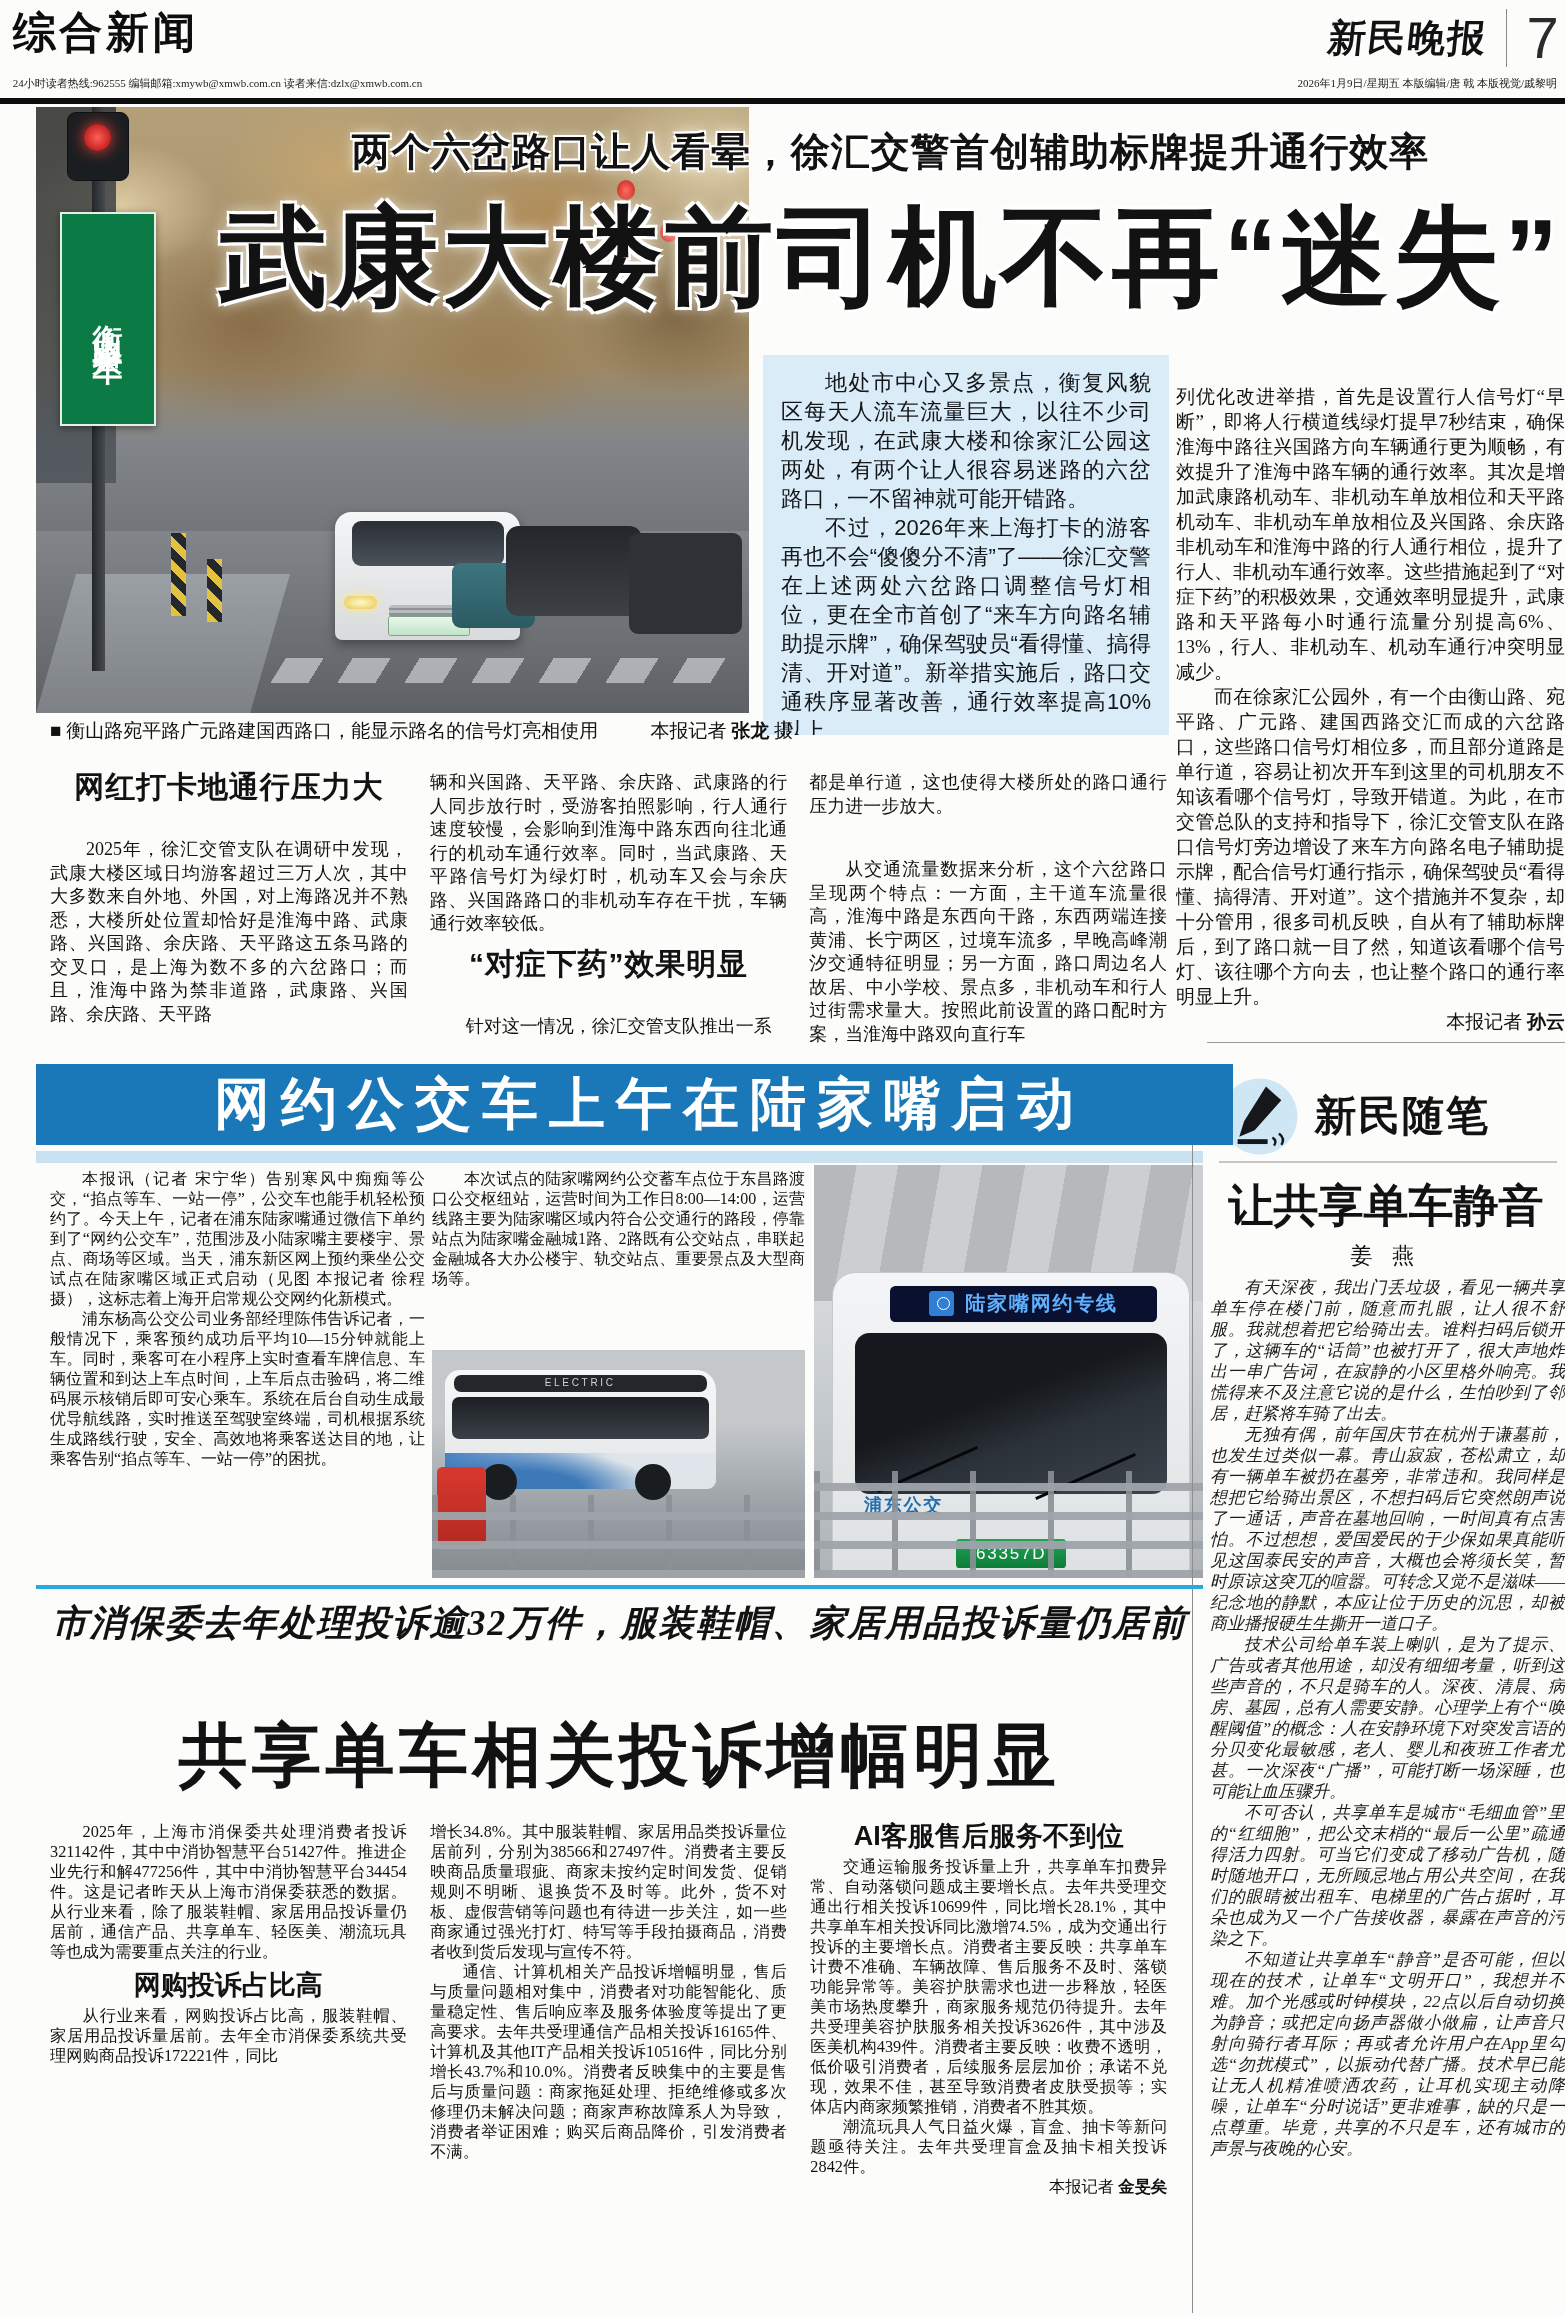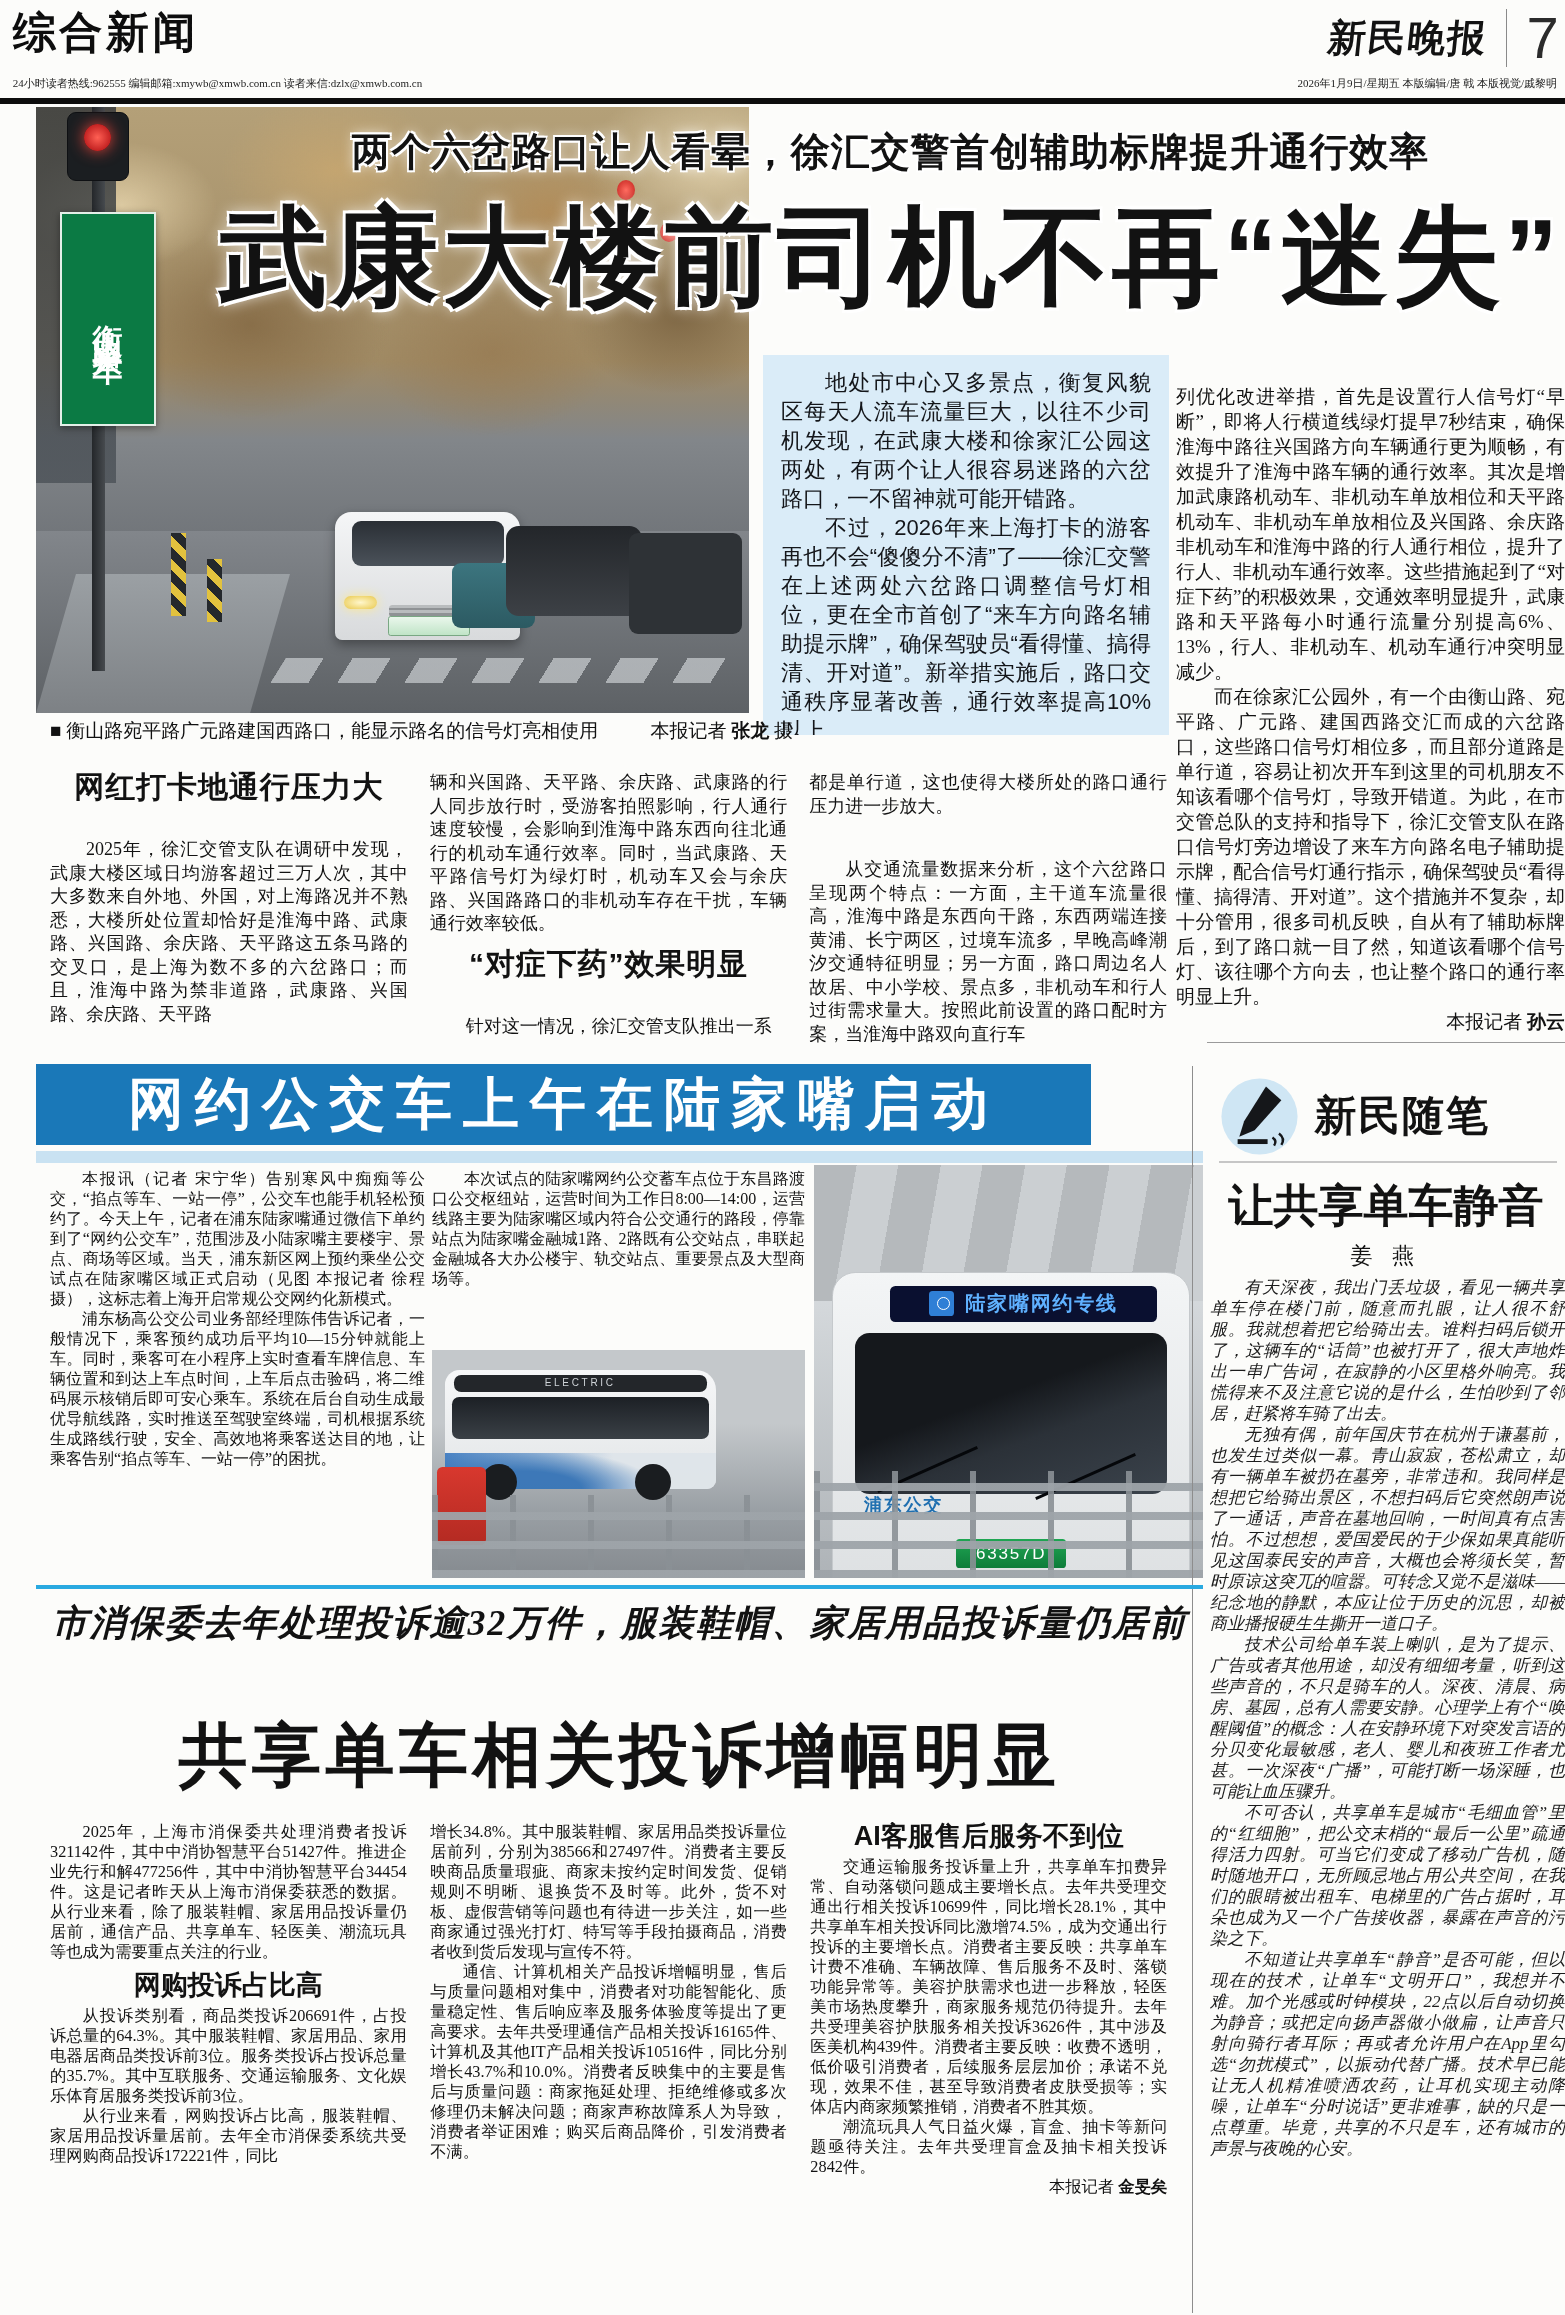--- a/index.html
+++ b/index.html
@@ -87,23 +87,23 @@
 
   .cols{position:absolute;left:50px;top:771px;width:1117px;height:284px;display:flex;gap:22px;overflow:hidden;}
   .cols .col{flex:1;font-size:18px;line-height:23.5px;text-align:justify;overflow:hidden;}
   .cols .col p{margin:0;}
   .cols .col p.ind{text-indent:2em;margin-top:40px;}
   .subhead{font-family:"Liberation Sans","DejaVu Sans",sans-serif;font-size:30px;font-weight:900;
     text-align:center;margin:3.6px 0 11px 0;letter-spacing:0.9px;}
   .subhead.mid{margin-top:16.3px;}
 
   
-  .banner{position:absolute;left:36px;top:1064px;width:1055px;height:81px;background:#1a78b8;z-index:2;
+  .banner{position:absolute;left:36px;top:1064px;width:1167px;height:81px;background:#1a78b8;z-index:2;
     display:flex;align-items:center;justify-content:center;color:#fff;font-size:56px;font-weight:900;
-    letter-spacing:11px;font-family:"Liberation Sans","DejaVu Sans",sans-serif;}
+    letter-spacing:11px;font-family:"Liberation Sans","DejaVu Sans",sans-serif;padding-left:30px;}
   .banner-strip{position:absolute;left:36px;top:1151px;width:1167px;height:11.8px;background:#c9e2f2;}
   .a2col{font-size:16px;line-height:20px;text-align:justify;overflow:hidden;position:absolute;}
   .a2col p{margin:0;text-indent:2em;}
   .a2c1{left:50px;top:1169px;width:375px;height:409px;}
   .a2c2{left:432px;top:1169px;width:373px;height:179px;}
   .a2col b{font-weight:400;}
 
   .busr{position:absolute;left:814px;top:1165px;width:389px;height:413px;overflow:hidden;
     background:linear-gradient(#c7cbcf,#d6dadd 30%,#aeb3b7);}
   .busr .ceil{position:absolute;left:0;right:0;top:0;height:136px;
@@ -308,21 +308,20 @@
   <div class="vdiv"></div>
   <div class="hdiv-r"></div>
   <div class="cyan-rule"></div>
 
   <div class="kicker3">市消保委去年处理投诉逾32万件，服装鞋帽、家居用品投诉量仍居前</div>
   <div class="title3">共享单车相关投诉增幅明显</div>
   <div class="cols3">
     <div class="col">
       <p>2025年，上海市消保委共处理消费者投诉321142件，其中中消协智慧平台51427件。推进企业先行和解477256件，其中中消协智慧平台34454件。这是记者昨天从上海市消保委获悉的数据。从行业来看，除了服装鞋帽、家居用品投诉量仍居前，通信产品、共享单车、轻医美、潮流玩具等也成为需要重点关注的行业。</p>
       <div class="subhead3">网购投诉占比高</div>
-      <p>从投诉类别看，商品类投诉206691件，占投诉总量的64.3%。其中服装鞋帽、家居用品、家用电器居商品类投诉前3位。服务类投诉占投诉总量的35.7%。其中互联服务、交通运输服务、文化娱乐体育居服务类投诉前3位。</p>
       <p>从行业来看，网购投诉占比高，服装鞋帽、家居用品投诉量居前。去年全市消保委系统共受理网购商品投诉172221件，同比</p>
     </div>
     <div class="col">
       <p class="noind">增长34.8%。其中服装鞋帽、家居用品类投诉量位居前列，分别为38566和27497件。消费者主要反映商品质量瑕疵、商家未按约定时间发货、促销规则不明晰、退换货不及时等。此外，货不对板、虚假营销等问题也有待进一步关注，如一些商家通过强光打灯、特写等手段拍摄商品，消费者收到货后发现与宣传不符。</p>
       <p>通信、计算机相关产品投诉增幅明显，售后与质量问题相对集中，消费者对功能智能化、质量稳定性、售后响应率及服务体验度等提出了更高要求。去年共受理通信产品相关投诉16165件、计算机及其他IT产品相关投诉10516件，同比分别增长43.7%和10.0%。消费者反映集中的主要是售后与质量问题：商家拖延处理、拒绝维修或多次修理仍未解决问题；商家声称故障系人为导致，消费者举证困难；购买后商品降价，引发消费者不满。</p>
     </div>
     <div class="col">
       <div class="subhead3 top">AI客服售后服务不到位</div>
       <p>交通运输服务投诉量上升，共享单车扣费异常、自动落锁问题成主要增长点。去年共受理交通出行相关投诉10699件，同比增长28.1%，其中共享单车相关投诉同比激增74.5%，成为交通出行投诉的主要增长点。消费者主要反映：共享单车计费不准确、车辆故障、售后服务不及时、落锁功能异常等。美容护肤需求也进一步释放，轻医美市场热度攀升，商家服务规范仍待提升。去年共受理美容护肤服务相关投诉3626件，其中涉及医美机构439件。消费者主要反映：收费不透明，低价吸引消费者，后续服务层层加价；承诺不兑现，效果不佳，甚至导致消费者皮肤受损等；实体店内商家频繁推销，消费者不胜其烦。</p>
       <p>潮流玩具人气日益火爆，盲盒、抽卡等新问题亟待关注。去年共受理盲盒及抽卡相关投诉2842件。</p>

